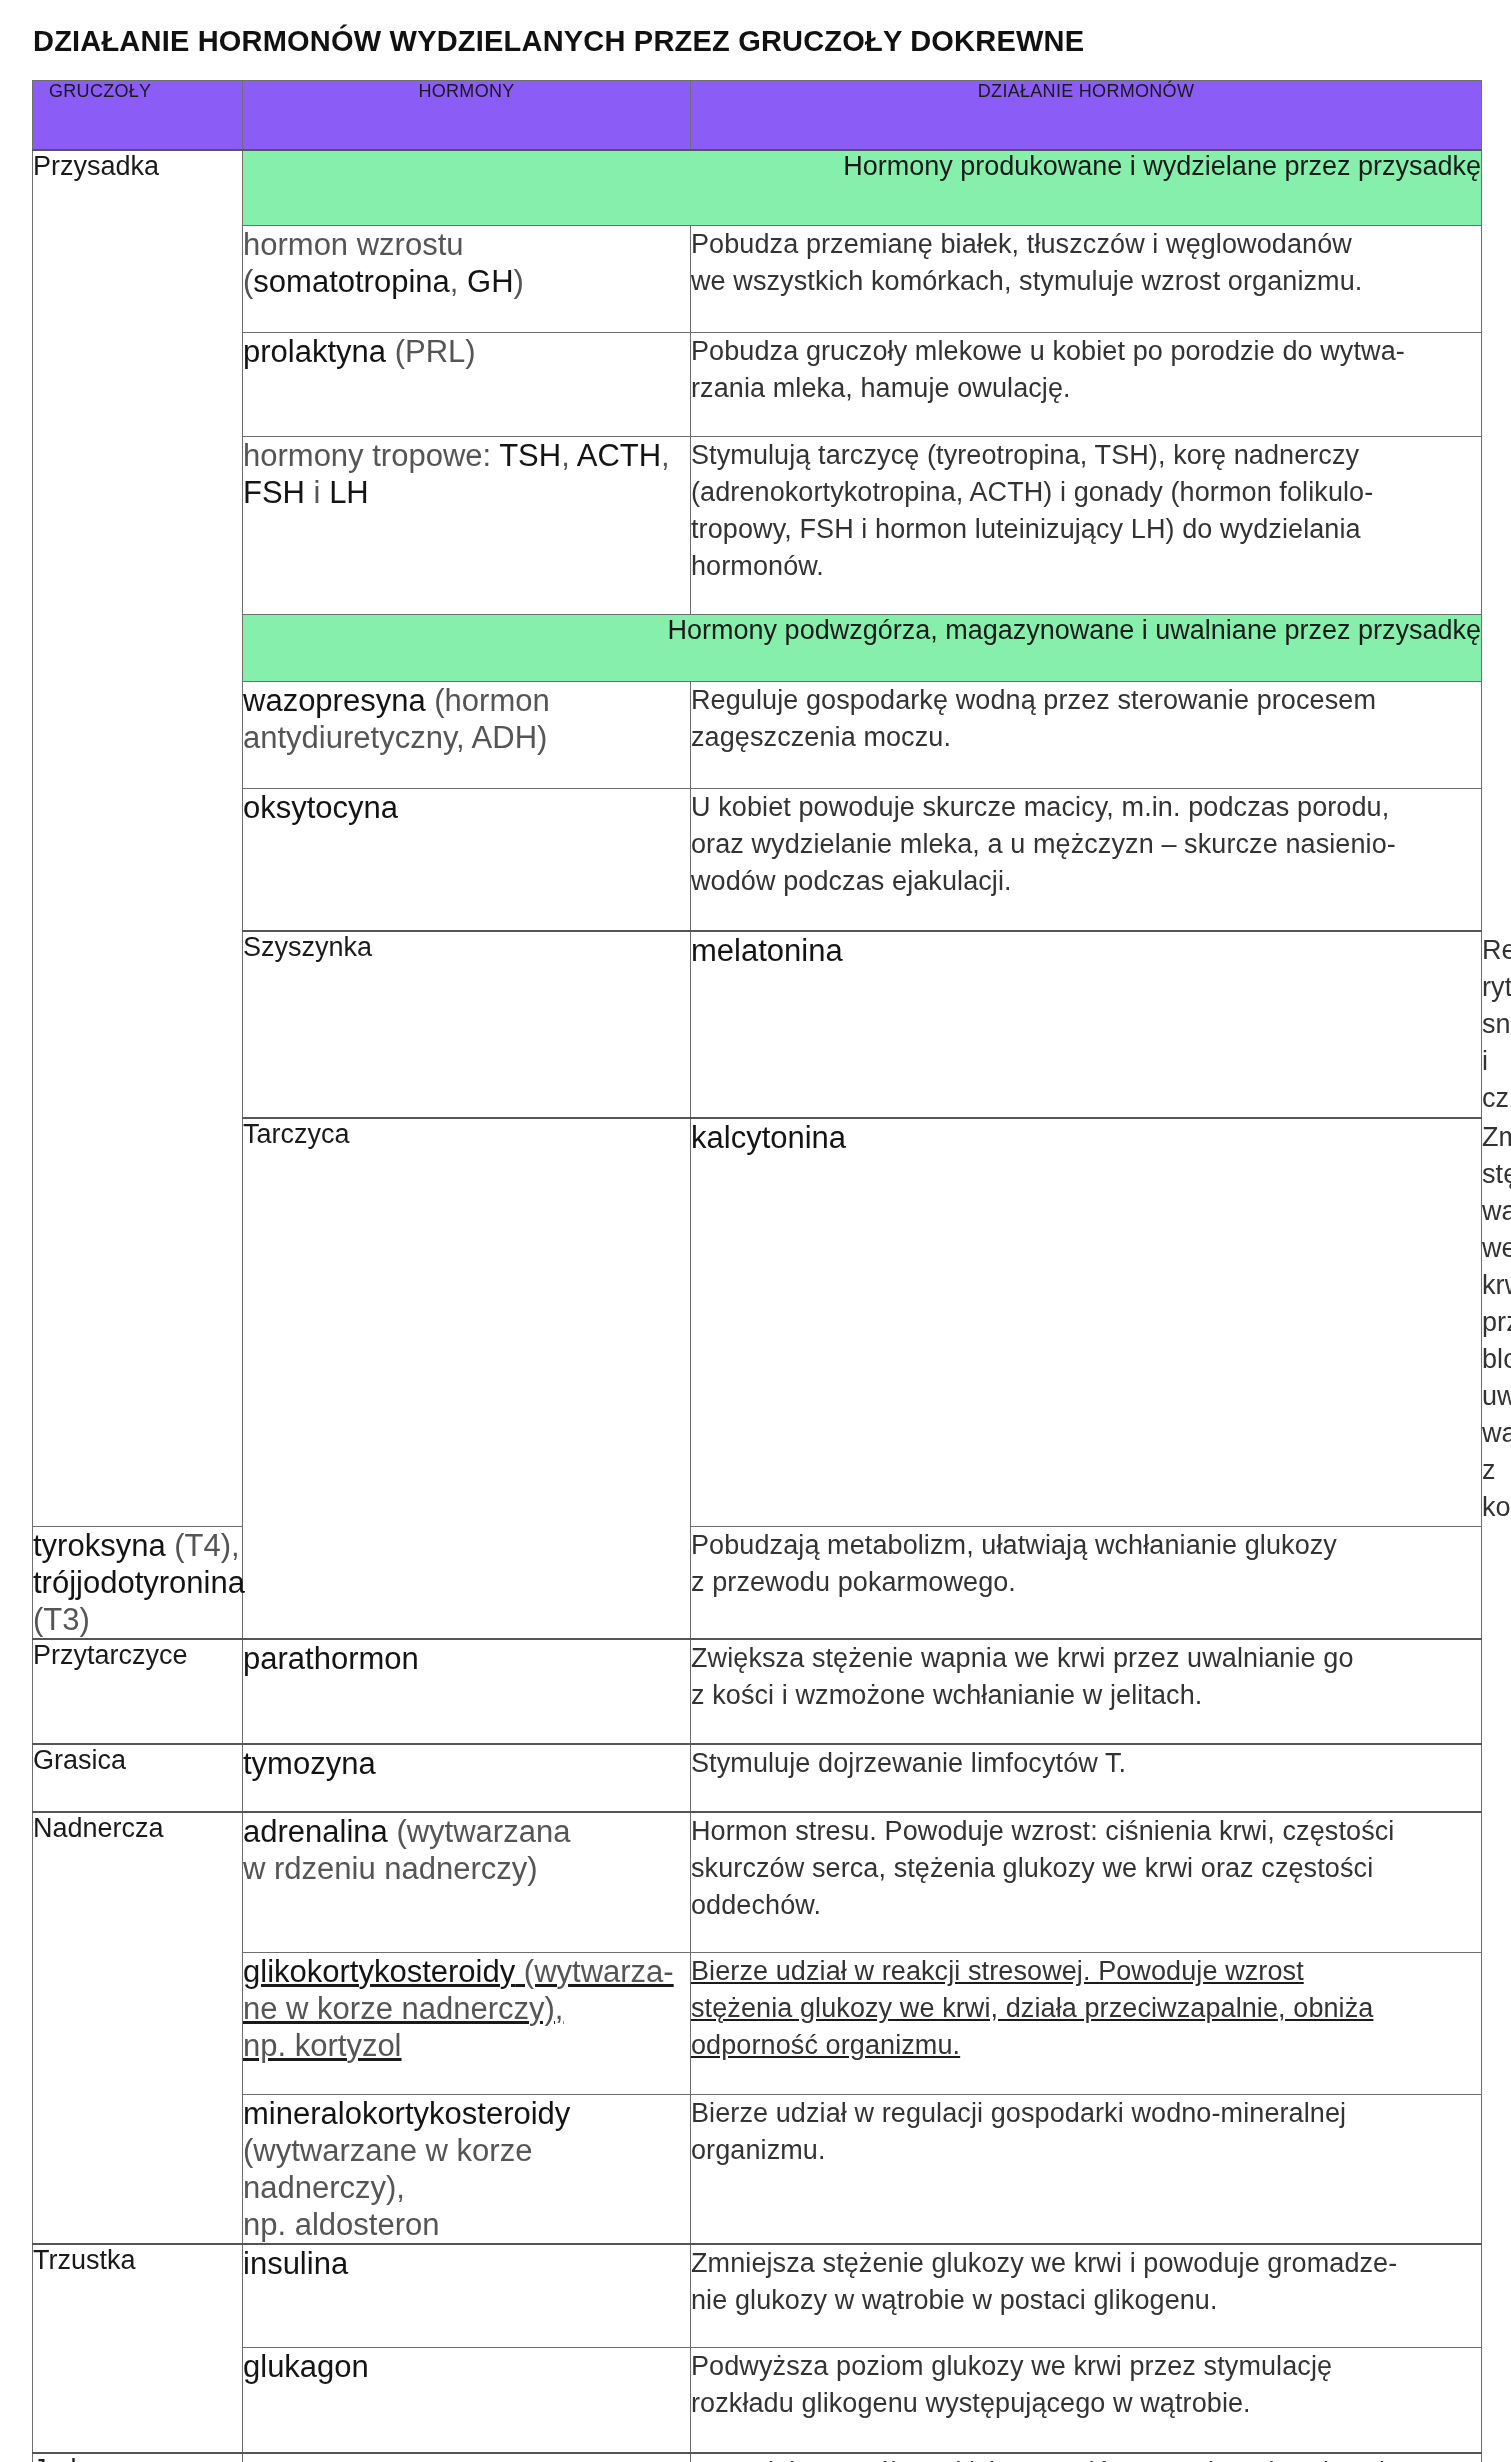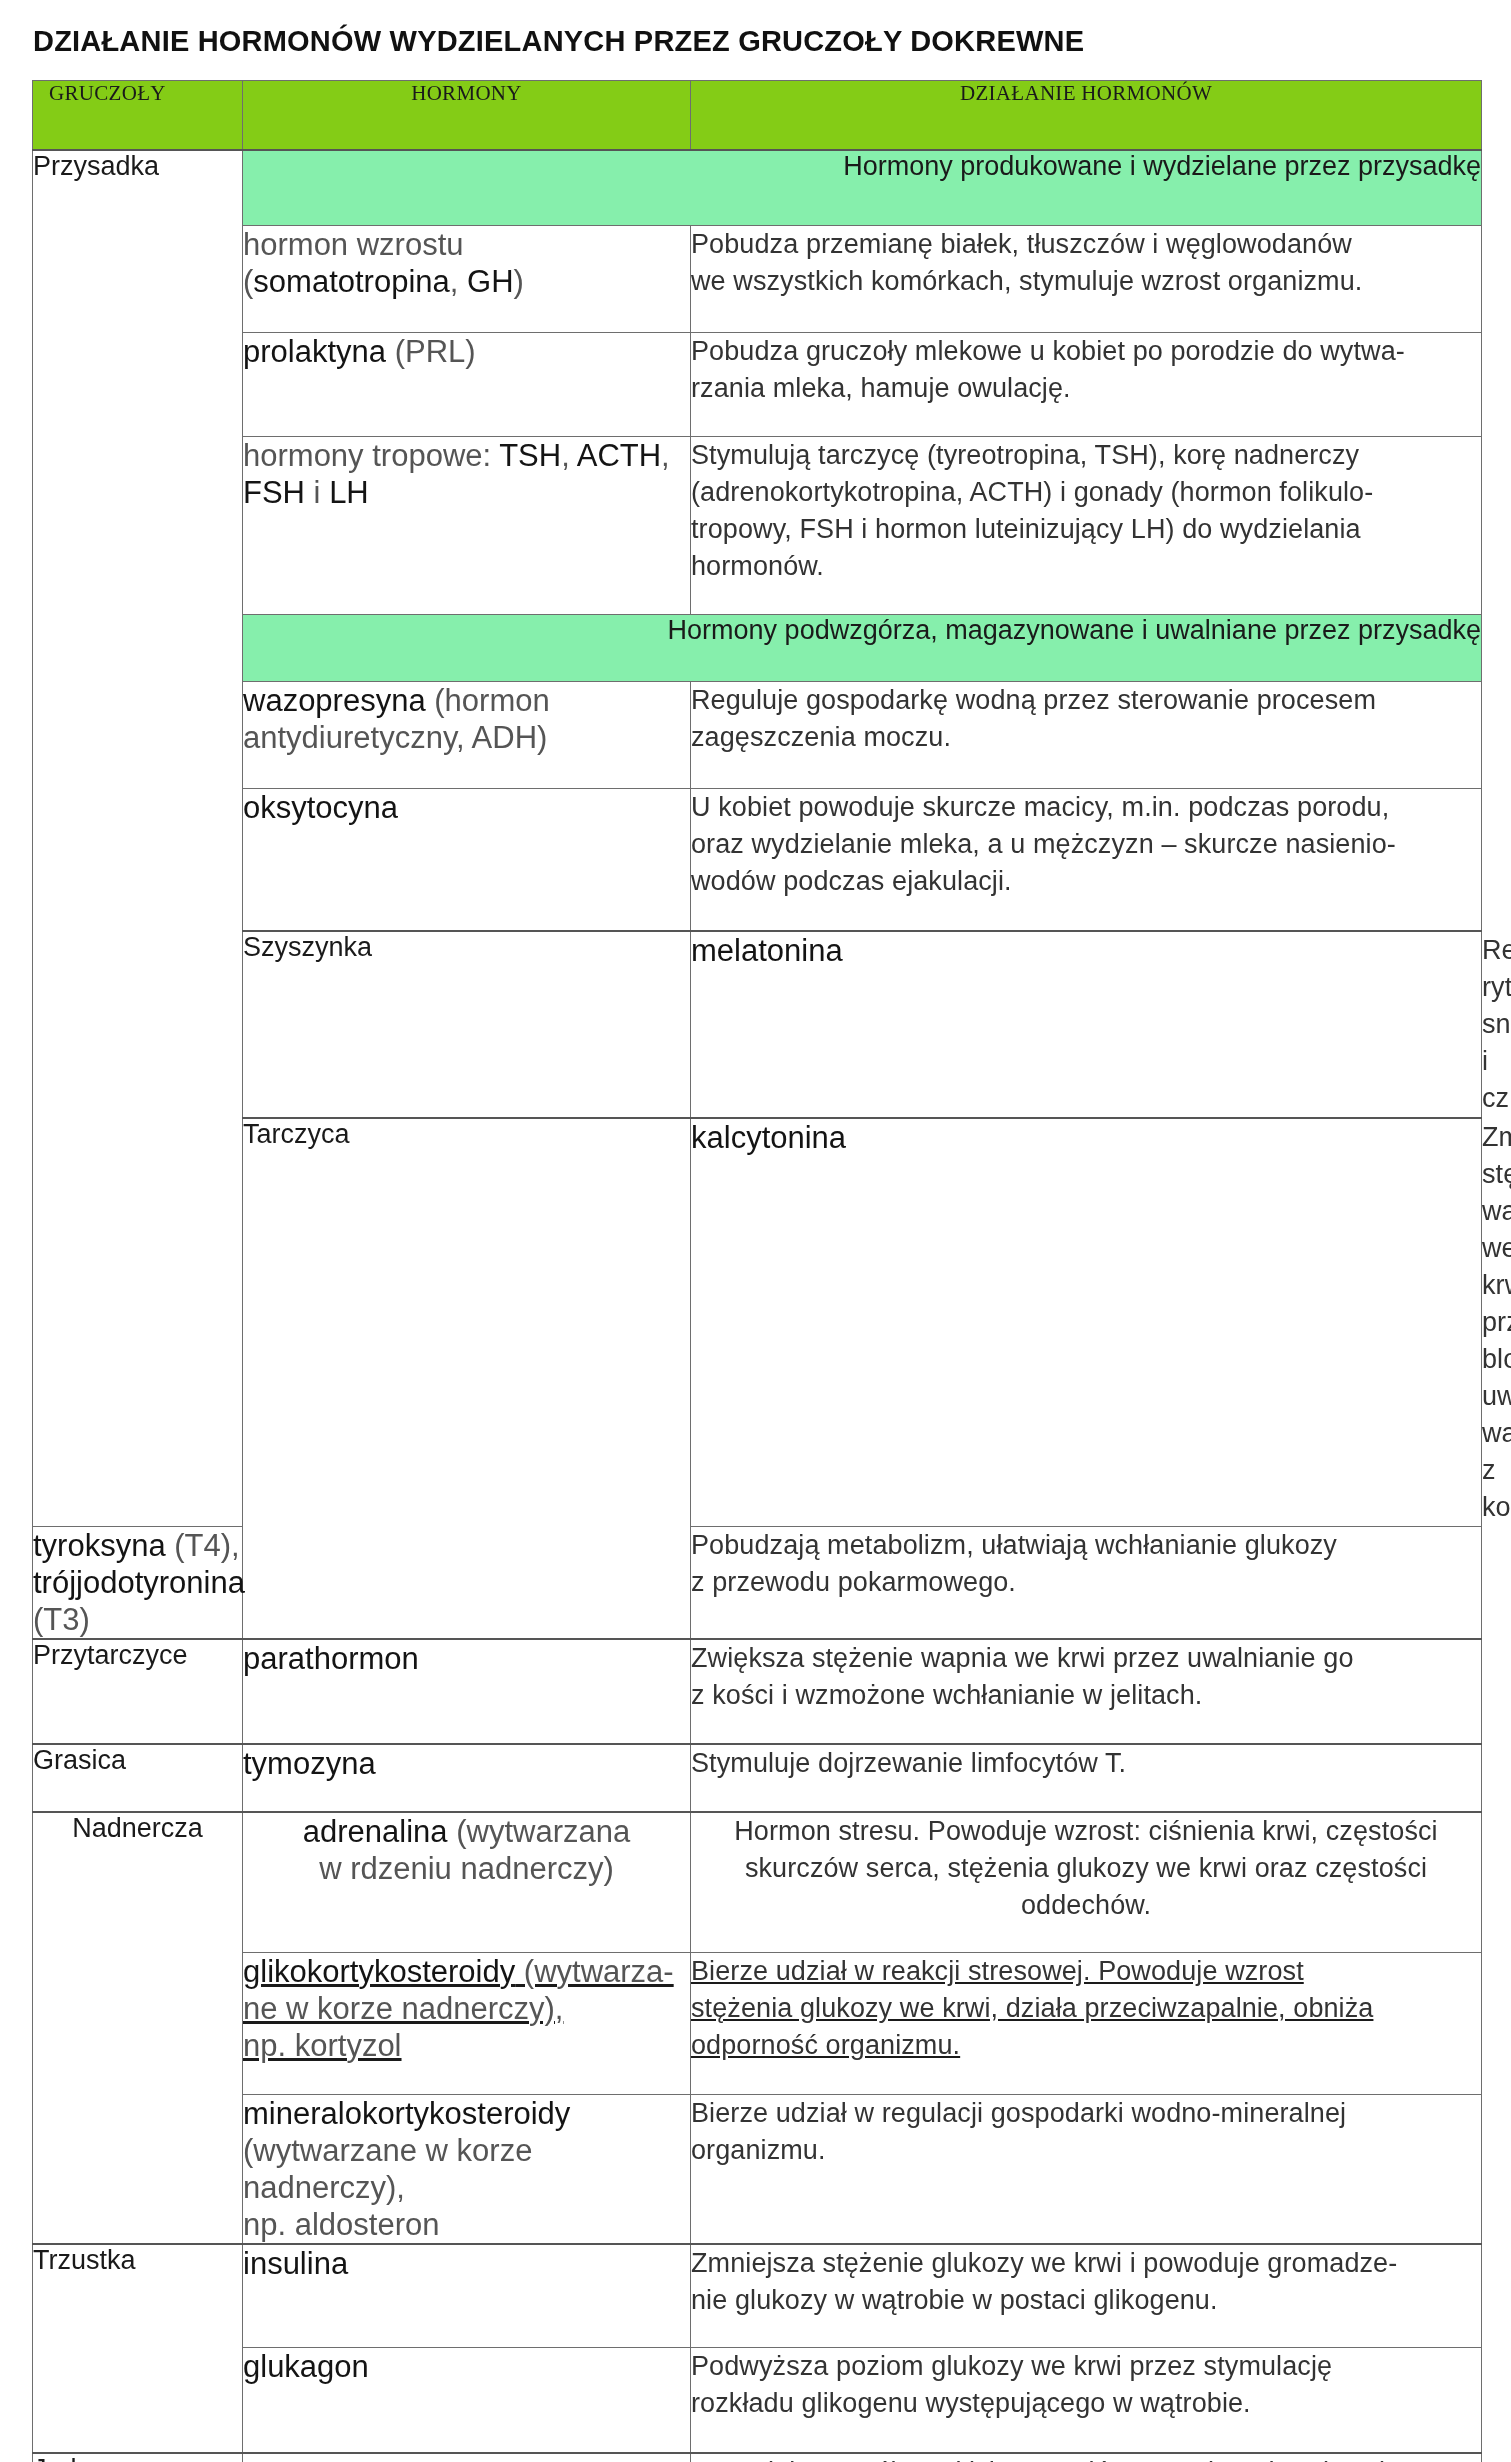--- a/index.html
+++ b/index.html
@@ -4,22 +4,22 @@
 <style>
   html, body { margin: 0; padding: 0; background: #ffffff; }
   body { width: 1512px; height: 2462px; position: relative; overflow: hidden;
          font-family: "Liberation Sans", "DejaVu Sans", sans-serif; color: #1a1a1a; }
   .title { position: absolute; left: 33px; top: 25px; margin: 0;
            font-size: 29px; font-weight: bold; letter-spacing: 0.2px; color: #111; white-space: nowrap; }
   table.main { position: absolute; left: 32px; top: 80px; width: 1448px;
                border-collapse: collapse; table-layout: fixed; }
   table.main td, table.main th { border: 1.8px solid #6e6e6e; vertical-align: top; padding: 0; }
   col.c1 { width: 210px; } col.c2 { width: 448px; } col.c3 { width: 791px; }
-  th.hd { background: #84cc16; height: 68px; font-weight: normal; font-size: 21px; color: #1a1a1a;
-          text-align: center; vertical-align: middle; letter-spacing: 0.3px; font-family: Liberation Serif, serif; }
+  th.hd { background: #8b5cf6; height: 68px; font-weight: normal; font-size: 18px; color: #1a1a1a;
+          text-align: center; vertical-align: middle; letter-spacing: 0.3px; }
   th.hd.first { text-align: left; padding-left: 16px; }
   td.gland { font-size: 27px; padding: 19.5px 0 0 15px; color: #1a1a1a; border-top: 2.7px solid #555; }
   td.sub { background: #86efac; height: 64px; font-size: 27px; text-align: right; vertical-align: middle; color: #1a1a1a; }
   td.horm { font-size: 31px; line-height: 37px; padding: 15px 10.7px 0 15px; color: #1a1a1a; }
   td.desc { font-size: 27px; line-height: 37px; padding: 15px 10.7px 0 15px; color: #333; font-weight: 300;
             white-space: pre-line; letter-spacing: 0.1px; }
   tr.grp td { border-top: 2.7px solid #555; }
   .emph { color: #141414; }
   .light { color: #555; }
 </style>
@@ -97,21 +97,21 @@
         <td class="gland" rowspan="1">Przytarczyce</td>
         <td class="horm"><span class="emph">parathormon</span></td>
         <td class="desc">Zwiększa stężenie wapnia we krwi przez uwalnianie go
 z kości i wzmożone wchłanianie w jelitach.</td>
       </tr>
       <tr class="grp" style="height: 68px;">
         <td class="gland" rowspan="1">Grasica</td>
         <td class="horm"><span class="emph">tymozyna</span></td>
         <td class="desc">Stymuluje dojrzewanie limfocytów T.</td>
       </tr>
-      <tr class="grp" style="height: 140px; text-align: center;">
+      <tr class="grp" style="height: 140px;">
         <td class="gland" rowspan="3">Nadnercza</td>
         <td class="horm"><span class="emph">adrenalina</span><span class="light"> (wytwarzana</span><br><span class="light">w rdzeniu nadnerczy)</span></td>
         <td class="desc">Hormon stresu. Powoduje wzrost: ciśnienia krwi, częstości
 skurczów serca, stężenia glukozy we krwi oraz częstości
 oddechów.</td>
       </tr>
       <tr style="height: 142px; text-decoration: underline;">
         <td class="horm"><span class="emph">glikokortykosteroidy</span><span class="light"> (wytwarza-</span><br><span class="light">ne w korze nadnerczy),</span><br><span class="light">np. kortyzol</span></td>
         <td class="desc">Bierze udział w reakcji stresowej. Powoduje wzrost
 stężenia glukozy we krwi, działa przeciwzapalnie, obniża

